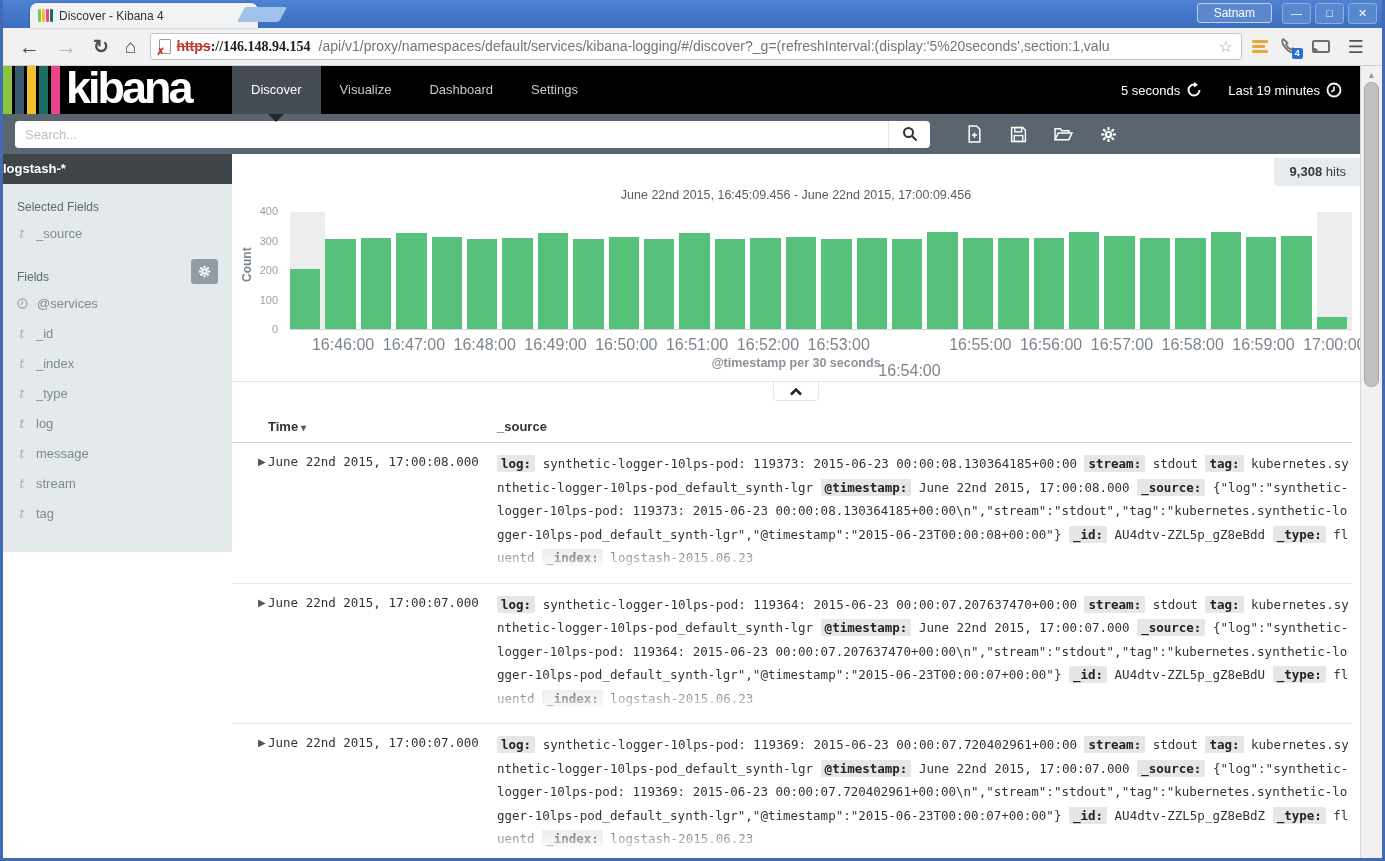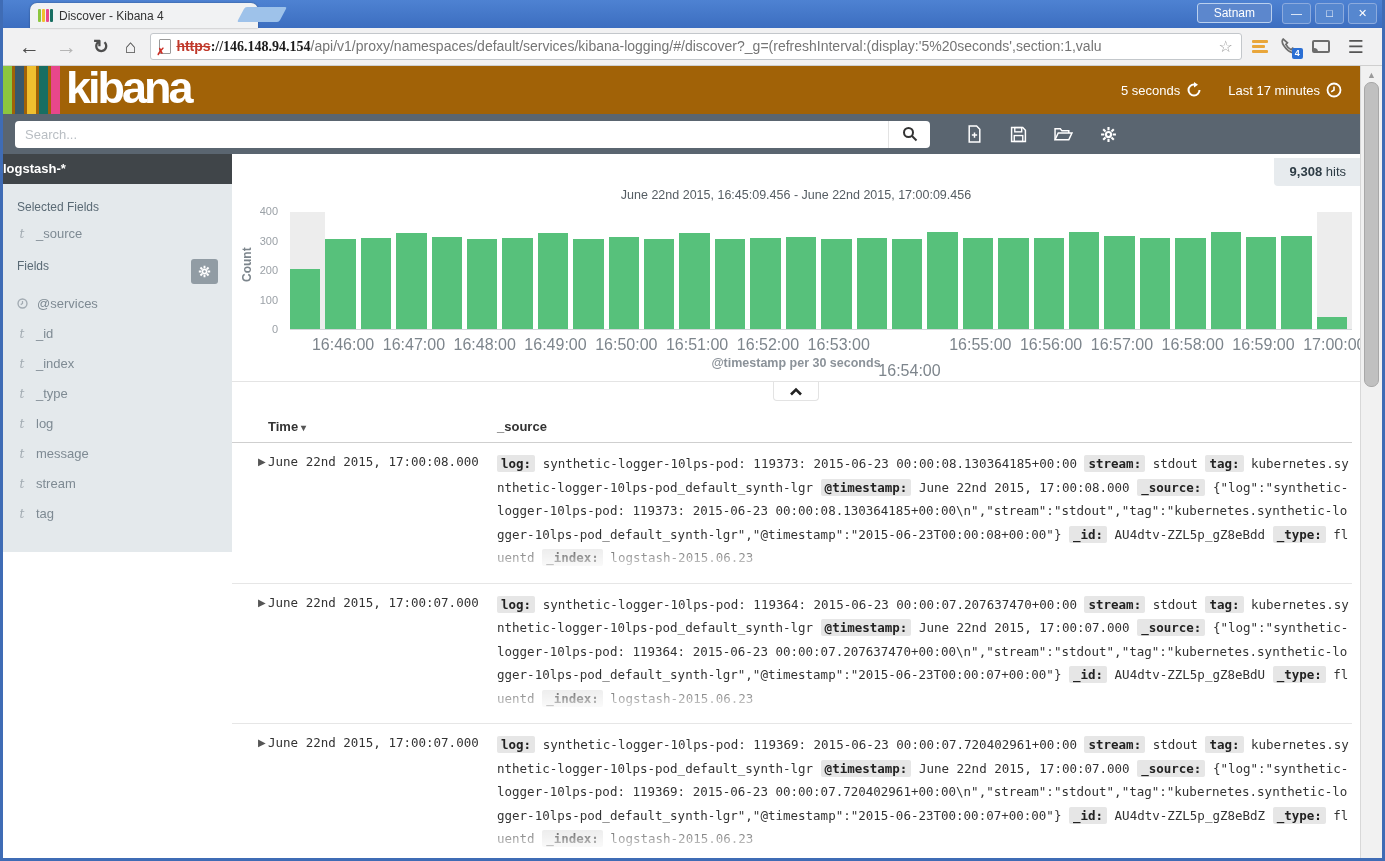--- a/index.html
+++ b/index.html
@@ -23,21 +23,21 @@
   .navbtn { font-size:21px; color:#4e4e4e; margin:0 8px; line-height:1; }
   .navbtn.fwd { color:#b5b5b5; }
   .navbtn.reload { font-size:19px; font-weight:bold; }
   .navbtn.home { font-size:19px; }
   .urlbar { flex:1; height:27px; background:#fff; border:1px solid #c3c7cb; border-radius:3px; display:flex; align-items:center; padding:0 8px; margin:0 6px; overflow:hidden; }
   .page-icon { position:relative; width:12px; height:15px; border:1px solid #9a9a9a; border-radius:1px; background:#fff; margin-right:5px; flex:none; }
   .page-icon .redx { position:absolute; left:-4px; bottom:-4px; color:#cc2f26; font-size:10px; font-weight:bold; }
   .url-text { font-size:14px; white-space:nowrap; overflow:hidden; flex:1; }
   .url-scheme { color:#c0392b; text-decoration:line-through; font-weight:bold; }
   .url-host { color:#1c1c1c; font-weight:bold;font-family:Liberation Serif, serif; }
-  .url-path { color:#757575; }
+  .url-path { color:#757575;margin-left:8px; }
   .url-star { font-size:16px; color:#9b9b9b; margin-left:4px; flex:none; }
   .ext-icons { display:flex; align-items:center; gap:12px; margin:0 4px; }
   .ext-list { display:flex; flex-direction:column; gap:2px; }
   .ext-list i { height:3px; background:#e9a63a; border-radius:1px; display:block; }
   .ext-phone { position:relative; width:20px; height:18px; }
   .ext-phone svg { display:block; }
   .ext-badge { position:absolute; right:-3px; bottom:-3px; background:#2b6fd4; color:#fff; font-size:9px; font-weight:bold; padding:0 3px; border-radius:2px; line-height:11px; }
   .ext-cast { width:18px; height:13px; border:2px solid #6d6d6d; border-radius:2px; position:relative; }
   .ext-cast i { position:absolute; left:-1px; bottom:-1px; width:5px; height:4px; background:#6d6d6d; border-radius:0 4px 0 0; }
   .menu-btn { font-size:18px; color:#555; margin:0 6px; }
@@ -45,21 +45,21 @@
   
   .page-row { flex:1; display:flex; min-height:0; }
   .page-col { flex:1; display:flex; flex-direction:column; min-width:0; }
 
   
   .scrollbar { width:22px; background:#f1f1f1; border-left:1px solid #d8d8d8; position:relative; flex:none; }
   .sb-arrow { position:absolute; top:4px; left:0; right:0; text-align:center; color:#9a9a9a; font-size:9px; }
   .sb-thumb { position:absolute; top:16px; left:3px; width:15px; height:305px; background:#c0c0c0; border:1px solid #a8a8a8; border-radius:7px; }
 
   
-  .kb-header { height:48px; background:#a16207; display:flex; align-items:stretch; flex:none; position:relative; }
+  .kb-header { height:48px; background:#000000; display:flex; align-items:stretch; flex:none; position:relative; }
   .kb-logo { width:229px; display:flex; align-items:center; flex:none; overflow:hidden; }
   .kb-stripes { display:flex; gap:3px; height:48px; margin-right:6px; }
   .kb-stripes i { width:9px; }
   .kb-logo-text { color:#fff; font-size:45px; font-weight:bold; letter-spacing:-3px; line-height:44px; margin-top:-4px; }
   .kb-nav { display:flex; align-items:stretch; }
   .nav-item { padding:0 19px; line-height:48px; font-size:13px; color:#cacaca; position:relative; cursor:pointer; }
   .nav-item.active { background:#464c54; color:#fff; }
   .nav-item.active::after { content:''; position:absolute; left:50%; bottom:-8px; margin-left:-8px; border-left:8px solid transparent; border-right:8px solid transparent; border-top:8px solid #23272c; z-index:4; }
   .kb-times { margin-left:auto; display:flex; align-items:center; gap:26px; padding-right:18px; color:#fff; font-size:13px; }
   .kb-time-item { display:flex; align-items:center; gap:6px; }
@@ -71,21 +71,21 @@
   .search-btn { width:42px; height:27px; background:#fff; border-radius:0 4px 4px 0; border-left:1px solid #e3e3e3; display:flex; align-items:center; justify-content:center; }
   .strip-icons { display:flex; align-items:center; gap:27px; margin-left:36px; margin-right:10px; }
   .strip-icon { display:flex; align-items:center; }
 
   
   .content { flex:1; display:flex; min-height:0; background:#fff; }
   .sidebar { width:229px; flex:none; }
   .sb-header { height:30px; background:#404549; color:#fff; font-size:13px; font-weight:bold; line-height:30px; }
   .sb-body { background:#e4e9ec; padding:16px 14px 16px 14px; }
   .sb-heading { font-size:12px; color:#5a6a75; margin-bottom:12px; }
-  .sb-heading-row { display:flex; align-items:flex-start; justify-content:space-between; margin:18px 0 12px 0; }
+  .sb-heading-row { display:flex; align-items:flex-end; justify-content:space-between; margin:18px 0 12px 0; }
   .field-item { display:flex; align-items:center; gap:9px; margin-bottom:15px; font-size:13px; color:#7e8a93; cursor:pointer; }
   .ficon-t { font-family:"DejaVu Serif",serif; font-style:italic; font-size:12px; color:#a2abb2; width:10px; text-align:center; }
   .gear-btn { width:27px; height:25px; background:#919ca4; border:none; border-radius:3px; display:flex; align-items:center; justify-content:center; }
 
   .main { flex:1; min-width:0; position:relative; }
   .hits-badge { position:absolute; right:0; top:4px; background:#e7ebee; padding:6px 14px 7px 16px; border-radius:0 0 0 4px; font-size:13px; color:#2e3c45; }
   .hits-badge b { font-weight:bold; }
 
   .chart-block { position:relative; height:227px; }
   .chart-title { position:absolute; top:34px; left:0; right:0; text-align:center; font-size:12.5px; color:#555d63; }
@@ -181,30 +181,36 @@
         <div class="kb-logo">
           <span class="kb-stripes" id="logoStripes">
               <i style="background: rgb(140, 198, 63);"></i>
               <i style="background: rgb(56, 88, 108);"></i>
               <i style="background: rgb(240, 192, 47);"></i>
               <i style="background: rgb(24, 110, 98);"></i>
               <i style="background: rgb(232, 71, 139);"></i>
             </span>
           <span class="kb-logo-text">kibana</span>
         </div>
+        <div class="kb-nav" id="kbNav">
+            <div class="nav-item active">Discover</div>
+            <div class="nav-item">Visualize</div>
+            <div class="nav-item">Dashboard</div>
+            <div class="nav-item">Settings</div>
+          </div>
         <div class="kb-times">
           <span class="kb-time-item">
             <span>5 seconds</span>
             <svg width="16" height="16" viewBox="0 0 16 16">
                 <path d="M13.5 8 A5.5 5.5 0 1 1 8 2.5" fill="none" stroke="#fff" stroke-width="2"></path>
                 <path d="M8 0 L12 2.8 L8 5.6 Z" fill="#fff"></path>
               </svg>
           </span>
           <span class="kb-time-item">
-            <span>Last 17 minutes</span>
+            <span>Last 19 minutes</span>
             <svg width="16" height="16" viewBox="0 0 16 16">
                 <circle cx="8" cy="8" r="6.5" fill="none" stroke="#fff" stroke-width="1.8"></circle>
                 <path d="M8 4.5 L8 8 L5.2 9.8" fill="none" stroke="#fff" stroke-width="1.6"></path>
               </svg>
           </span>
         </div>
       </div>
 
       <div class="search-strip">
         <input class="search-input" value="" placeholder="Search..." style="">

